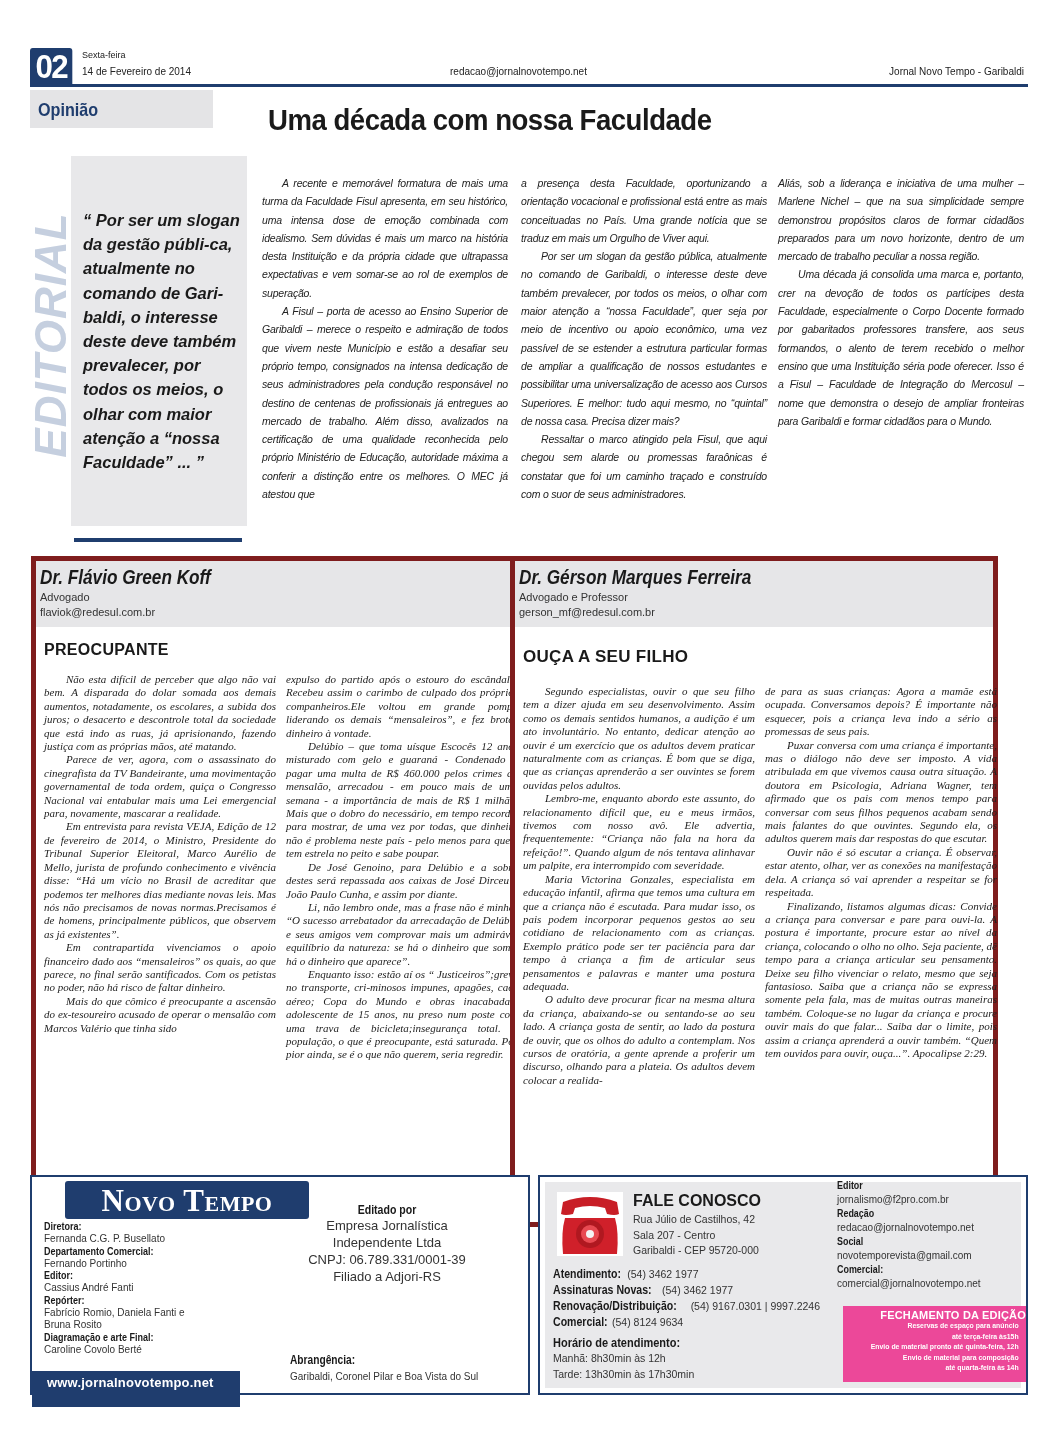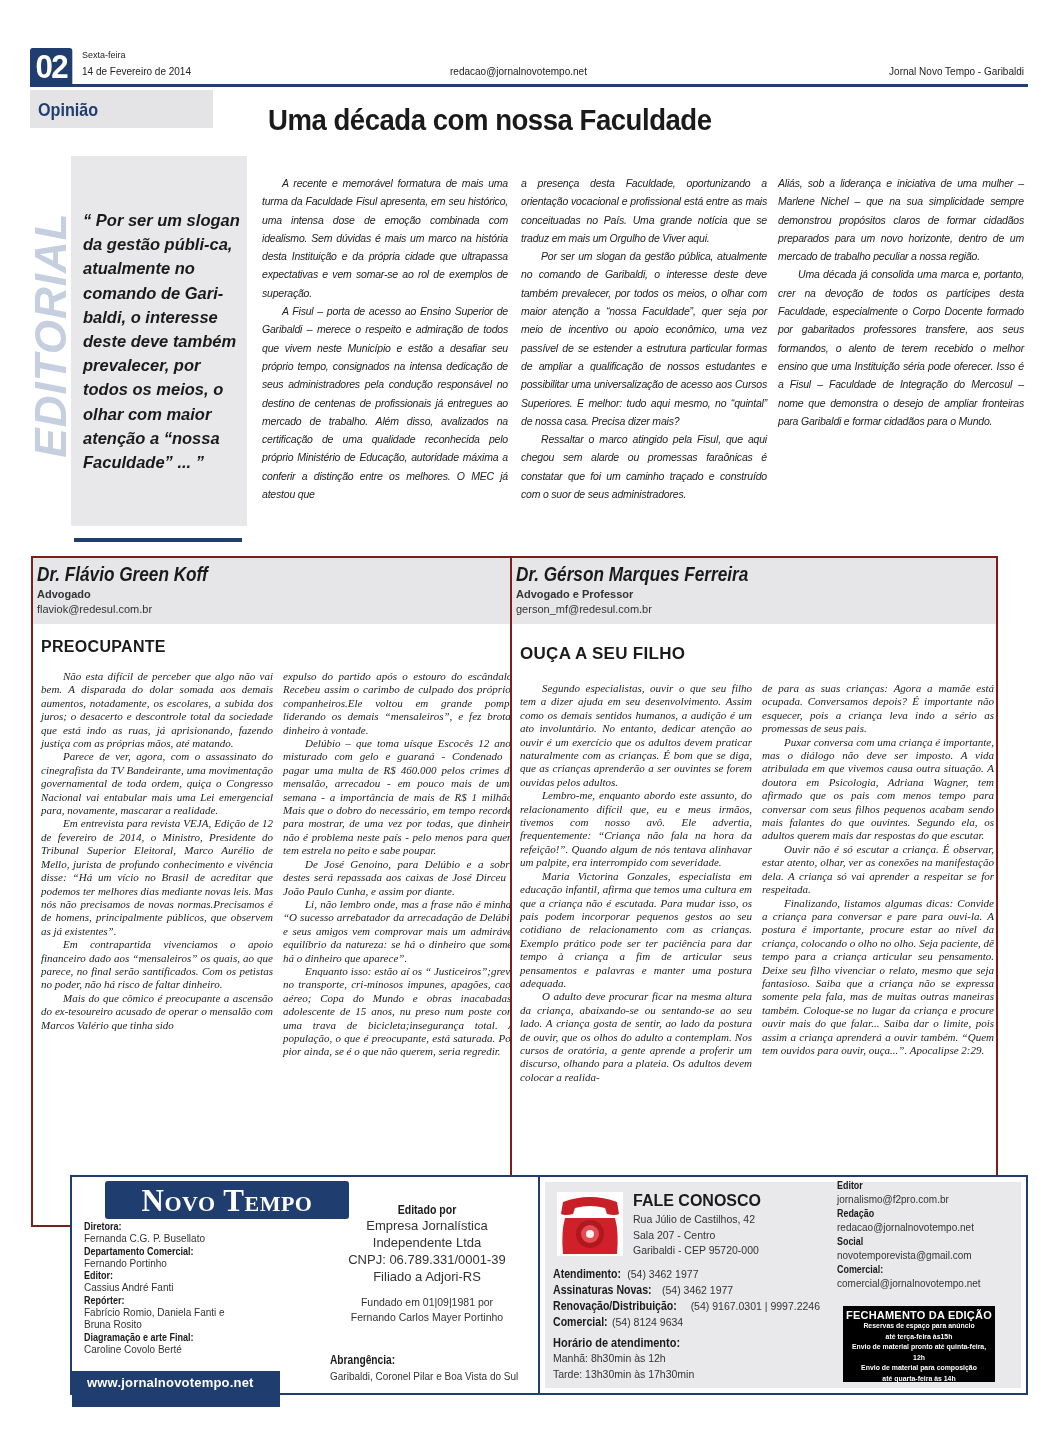--- a/index.html
+++ b/index.html
@@ -35,41 +35,41 @@
 
   .ed-col { position: absolute; top: 174px; width: 246px; font-size: 10.5px; line-height: 18.3px; font-style: italic;
     text-align: justify; color: #222; font-family: "Liberation Sans", sans-serif; letter-spacing: -0.2px; }
   .ed-col p { text-indent: 20px; }
   .ed-col p.cont { text-indent: 0; }
   .ed-col1 { left: 262px; }
   .ed-col2 { left: 521px; }
   .ed-col3 { left: 778px; }
 
   
-  .colbox { position: absolute; top: 556px; height: 671px; border: 2px solid #7f1d1d; background: #fff; }
+  .colbox { position: absolute; top: 556px; height: 671px; border: 5px solid #7f1d1d; background: #fff; }
   .colbox-l { left: 31px; width: 492px; }
   .colbox-r { left: 510px; width: 488px; }
   .col-head { position: absolute; left: 0; top: 0; width: 100%; height: 66px; background: #e6e6e8; }
   .col-author { position: absolute; left: 4px; top: 5px; font-size: 20px; font-weight: bold; font-style: italic; color: #1a1a1a;
     transform: scaleX(0.86); transform-origin: left; white-space: nowrap; }
-  .col-role { position: absolute; left: 4px; top: 30px; font-size: 11px; color: #333; font-weight: bold; }
+  .col-role { position: absolute; left: 4px; top: 30px; font-size: 11px; color: #333; }
   .col-mail { position: absolute; left: 4px; top: 45px; font-size: 11px; color: #333; }
   .col-title { position: absolute; left: 8px; top: 80px; font-size: 16px; font-weight: bold; color: #1a1a1a; letter-spacing: 0.3px; }
   .colbox-r .col-title { top: 86px; font-size: 17px; }
   .col-text { position: absolute; width: 232px; font-family: "Liberation Serif", serif; font-style: italic;
     font-size: 11px; line-height: 13.4px; text-align: justify; color: #222; }
   .col-text p { text-indent: 22px; }
   .col-text p.cont { text-indent: 0; }
   .cl1 { left: 8px; top: 112px; }
   .cl2 { left: 250px; top: 112px; }
   .cr1 { left: 8px; top: 124px; }
   .cr2 { left: 250px; top: 124px; }
 
   
-  .foot-l { position: absolute; left: 30px; top: 1175px; width: 500px; height: 220px; border: 2px solid #1f3d6e; background: #fff; margin-left: 40px; }
+  .foot-l { position: absolute; left: 30px; top: 1175px; width: 500px; height: 220px; border: 2px solid #1f3d6e; background: #fff; }
   .logo { position: absolute; left: 33px; top: 4px; width: 244px; height: 38px; background: #1f3d6e; border-radius: 3px; }
   .logo span { position: absolute; left: 0; width: 100%; top: 2px; text-align: center; font-family: "Liberation Serif", serif;
     font-size: 31px; color: #fff; font-variant: small-caps; font-weight: bold; letter-spacing: 0.5px; }
   .staff { position: absolute; left: 12px; top: 44px; width: 200px; }
   .staff .lab { font-size: 10px; font-weight: bold; color: #1a1a1a; line-height: 12px; transform: scaleX(0.9); transform-origin: left; }
   .staff .val { font-size: 10px; color: #333; line-height: 12.5px; }
   .pub { position: absolute; left: 245px; top: 26px; width: 220px; text-align: center; color: #333; }
   .pub .edby { font-size: 12px; font-weight: bold; color: #1a1a1a; transform: scaleX(0.88); }
   .pub .co { font-size: 13px; line-height: 17px; }
   .pub .found { font-size: 10.5px; line-height: 15px; margin-top: 10px; }
@@ -86,21 +86,21 @@
   .fc-addr { position: absolute; left: 88px; top: 30px; font-size: 10.5px; line-height: 15.5px; color: #333; }
   .contacts { position: absolute; left: 8px; top: 84px; width: 285px; }
   .contacts .row { font-size: 10.5px; color: #333; line-height: 16px; white-space: nowrap; }
   .contacts .row b { font-size: 12px; color: #1a1a1a; display: inline-block; transform: scaleX(0.88); transform-origin: left; margin-right: -6px; }
   .hours { position: absolute; left: 8px; top: 154px; }
   .hours .lab { font-size: 12.5px; font-weight: bold; color: #1a1a1a; transform: scaleX(0.88); transform-origin: left; }
   .hours .val { font-size: 10.5px; color: #333; line-height: 16px; }
   .emails { position: absolute; left: 292px; top: -3px; width: 180px; }
   .emails .lab { font-size: 10.5px; font-weight: bold; color: #1a1a1a; line-height: 13px; transform: scaleX(0.85); transform-origin: left; }
   .emails .val { font-size: 10px; color: #333; line-height: 15px; }
-  .closing { position: absolute; left: 298px; top: 124px; width: 152px; height: 76px; background: #000000; color: #fff; text-align: center; }
+  .closing { position: absolute; left: 298px; top: 124px; width: 183px; height: 76px; background: #ec4899; color: #fff; text-align: right; }
   .closing .ct { font-size: 11px; font-weight: bold; margin-top: 3px; letter-spacing: 0.2px; }
   .closing .cl { font-size: 7.5px; font-weight: bold; line-height: 10.5px; transform: scaleX(0.92); }
 </style>
 </head>
 <body>
 
 <div class="hdr">
   <div class="pagenum">02</div>
   <div class="hdr-day">Sexta-feira</div>
   <div class="hdr-date">14 de Fevereiro de 2014</div>
@@ -195,24 +195,20 @@
     <div class="val" style="width:150px">Fabrício Romio, Daniela Fanti e Bruna Rosito</div>
     <div class="lab">Diagramação e arte Final:</div>
     <div class="val">Caroline Covolo Berté</div>
   </div>
   <div class="pub">
     <div class="edby">Editado por</div>
     <div class="co">Empresa Jornalística</div>
     <div class="co">Independente Ltda</div>
     <div class="co">CNPJ: 06.789.331/0001-39</div>
     <div class="co">Filiado a Adjori-RS</div>
-    <div class="found">
-      <div>Fundado em 01|09|1981 por</div>
-      <div>Fernando Carlos Mayer Portinho</div>
-    </div>
   </div>
   <div class="abr">
     <div class="lab">Abrangência:</div>
     <div class="val">Garibaldi, Coronel Pilar e Boa Vista do Sul</div>
   </div>
   <div class="site">
       <span>www.jornalnovotempo.net</span>
     </div>
 </div>
 

